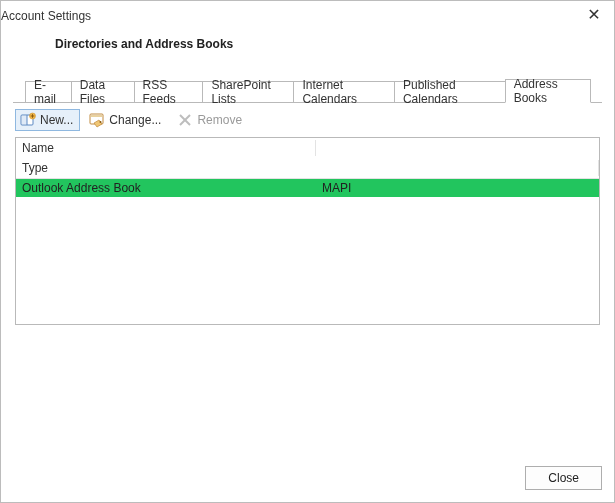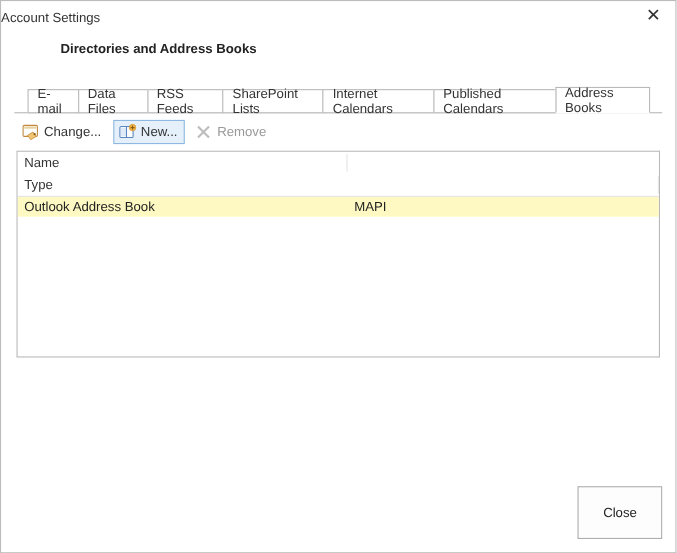--- a/index.html
+++ b/index.html
@@ -143,34 +143,34 @@
   .colh::after {
     content: "";
     position: absolute;
     right: 0; top: 2px; bottom: 2px;
     width: 1px;
     background: #e3e3e3;
   }
   .row {
     display: flex;
     font-size: 12px;
-    background: #fef9c3;
+    background: #22c55e;
   }
   .cell { padding: 2px 6px; }
   .cell:first-child { width: 300px; }
   .cell:nth-child(2) { flex: 1; }
   .footer {
     position: absolute;
     right: 12px;
     bottom: 12px;
   }
   .btn {
     border: 1px solid #aeaeae;
     background: #fdfdfd;
-    padding: 16px 22px;
+    padding: 4px 22px;
     font-size: 12px;
     font-family: inherit;
     color: #222;
     cursor: default;
   }
   svg { display: block; }
 </style>
 </head>
 <body>
 
@@ -202,44 +202,44 @@
     </div>
   <div class="tab">
       <span>Published Calendars</span>
     </div>
   <div class="tab active">
       <span>Address Books</span>
     </div>
 </div>
 
 <div class="toolbar">
-  <div class="tbtn">
-    <span class="ic">
-      <svg width="16" height="16" viewBox="0 0 16 16">
-        <rect x="1" y="2" width="13" height="10" rx="1" fill="#fff" stroke="#c08a3e" stroke-width="1"></rect>
-        <rect x="2" y="3" width="11" height="2" fill="#e9d29f"></rect>
-        <path d="M8 15 L5 11 L10 8 L13 12 Z" fill="#f0c674" stroke="#c08a3e" stroke-width="0.7"></path>
-        <circle cx="11.5" cy="10" r="1" fill="#8a5a0f"></circle>
-      </svg>
-    </span>
-    <span>Change...</span>
-  </div>
   <div class="tbtn selected">
     <span class="ic">
       <svg width="16" height="16" viewBox="0 0 16 16">
         <rect x="1" y="3" width="12" height="10" rx="1" fill="#fff" stroke="#5b88c2" stroke-width="1"></rect>
         <rect x="2" y="4" width="5" height="8" fill="#dfeaf7"></rect>
         <line x1="7" y1="3" x2="7" y2="13" stroke="#5b88c2"></line>
         <circle cx="12.5" cy="4" r="3" fill="#f2b84b" stroke="#c98a1e" stroke-width="0.5"></circle>
         <line x1="12.5" y1="2.2" x2="12.5" y2="5.8" stroke="#8a5a0f" stroke-width="1"></line>
         <line x1="10.7" y1="4" x2="14.3" y2="4" stroke="#8a5a0f" stroke-width="1"></line>
       </svg>
     </span>
     <span>New...</span>
   </div>
+  <div class="tbtn">
+    <span class="ic">
+      <svg width="16" height="16" viewBox="0 0 16 16">
+        <rect x="1" y="2" width="13" height="10" rx="1" fill="#fff" stroke="#c08a3e" stroke-width="1"></rect>
+        <rect x="2" y="3" width="11" height="2" fill="#e9d29f"></rect>
+        <path d="M8 15 L5 11 L10 8 L13 12 Z" fill="#f0c674" stroke="#c08a3e" stroke-width="0.7"></path>
+        <circle cx="11.5" cy="10" r="1" fill="#8a5a0f"></circle>
+      </svg>
+    </span>
+    <span>Change...</span>
+  </div>
   <div class="tbtn disabled">
     <span class="ic">
       <svg width="16" height="16" viewBox="0 0 16 16">
         <line x1="3" y1="3" x2="13" y2="13" stroke="#bdbdbd" stroke-width="2"></line>
         <line x1="13" y1="3" x2="3" y2="13" stroke="#bdbdbd" stroke-width="2"></line>
       </svg>
     </span>
     <span>Remove</span>
   </div>
 </div>

